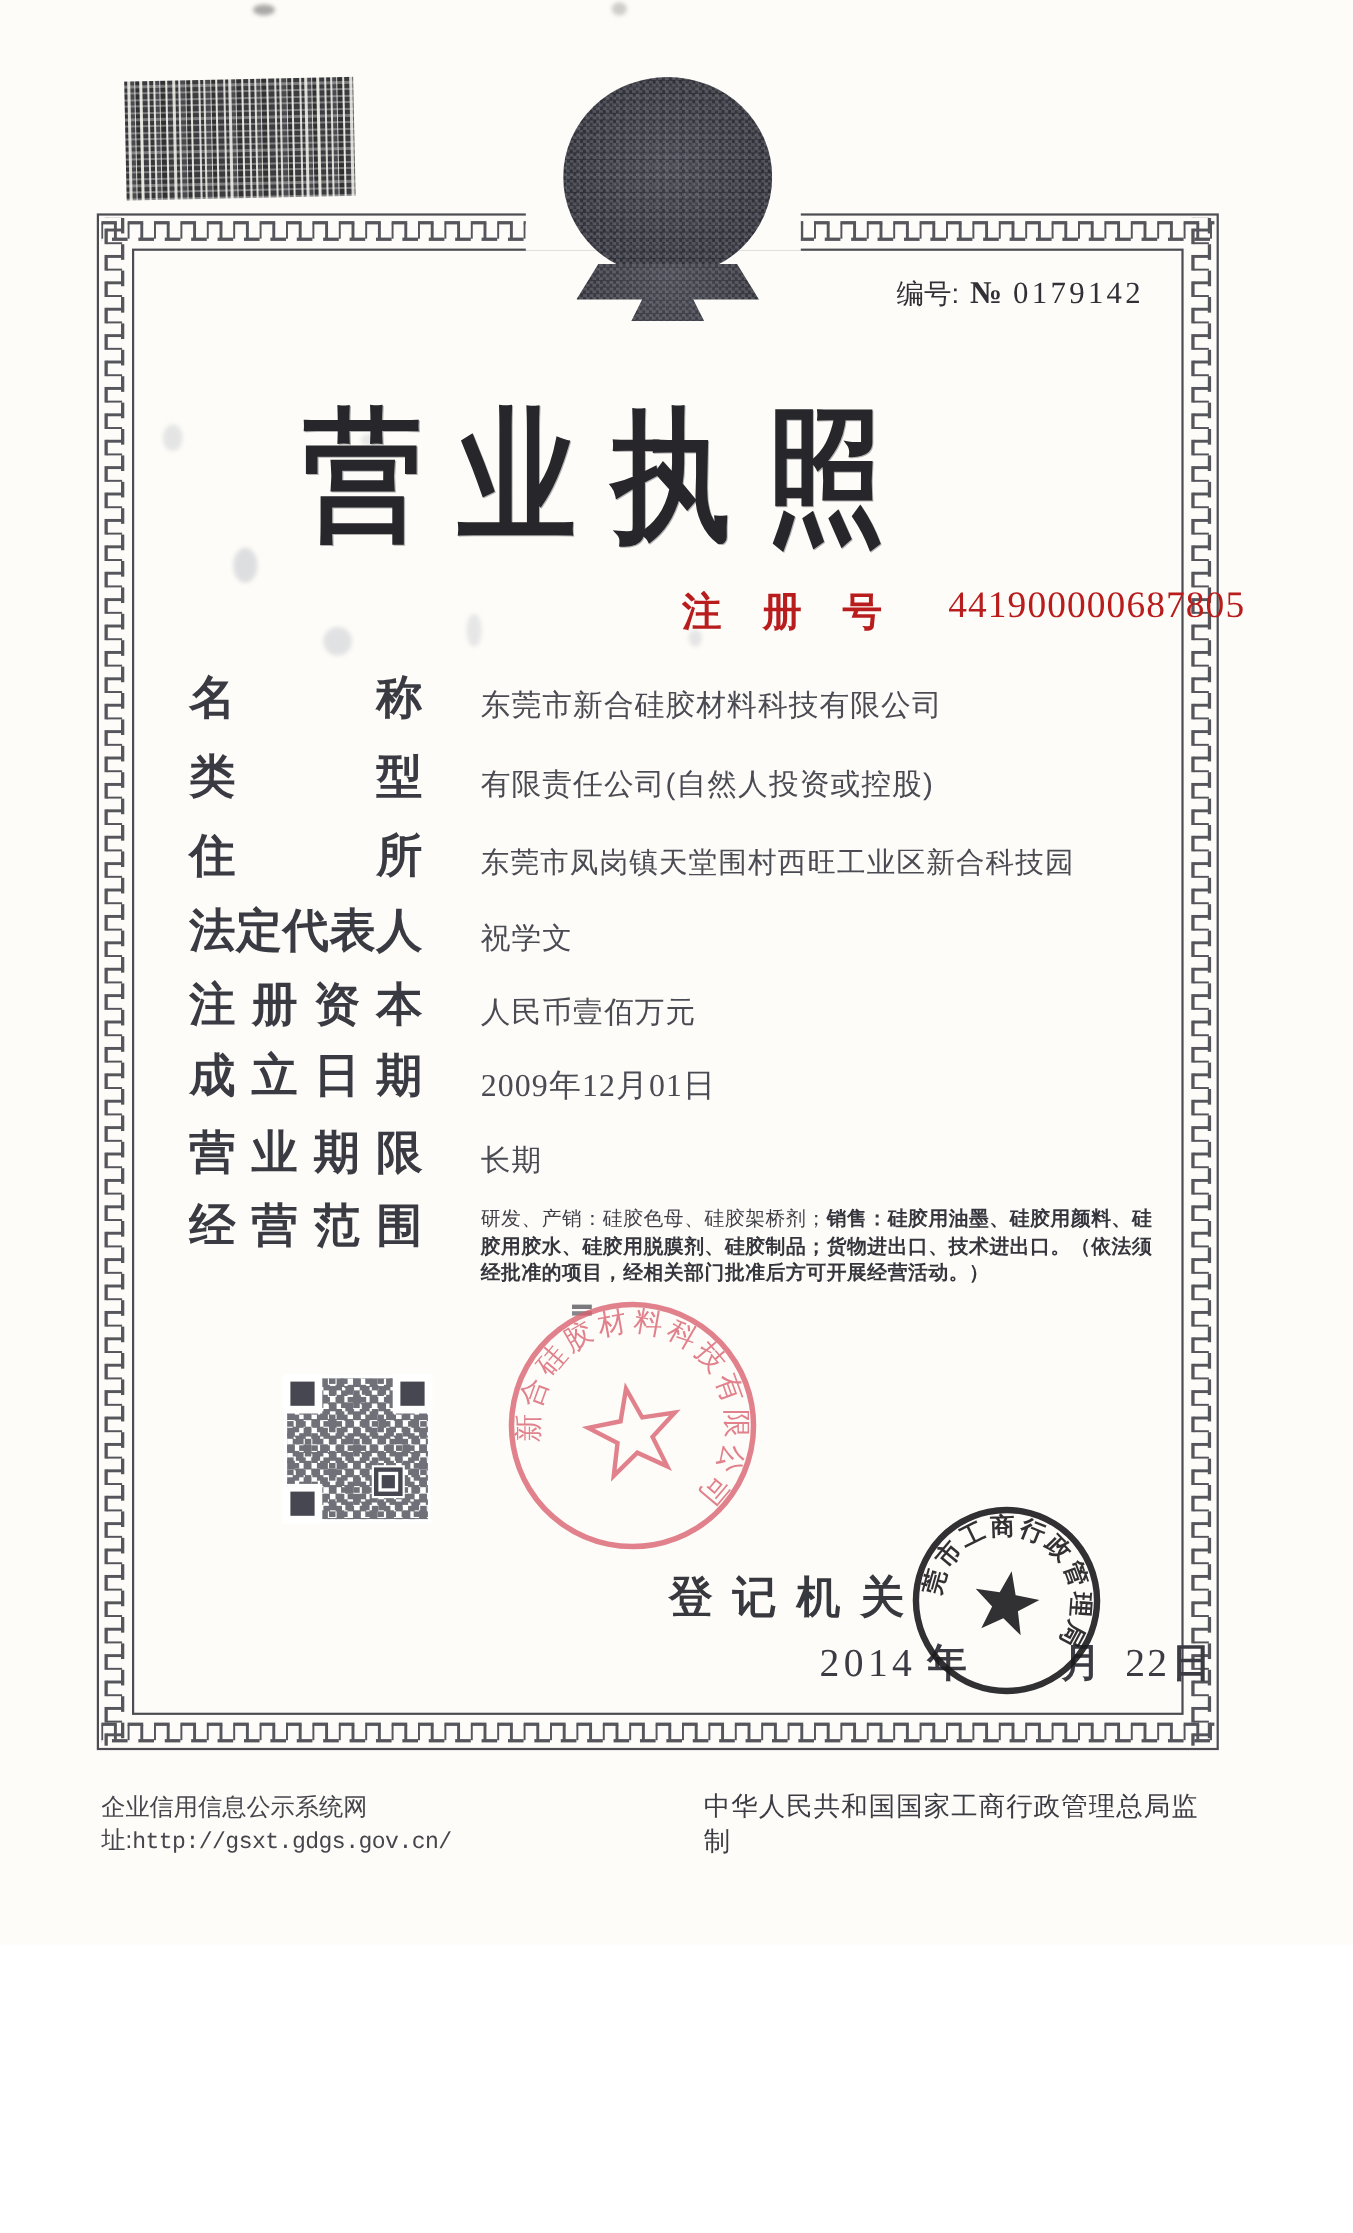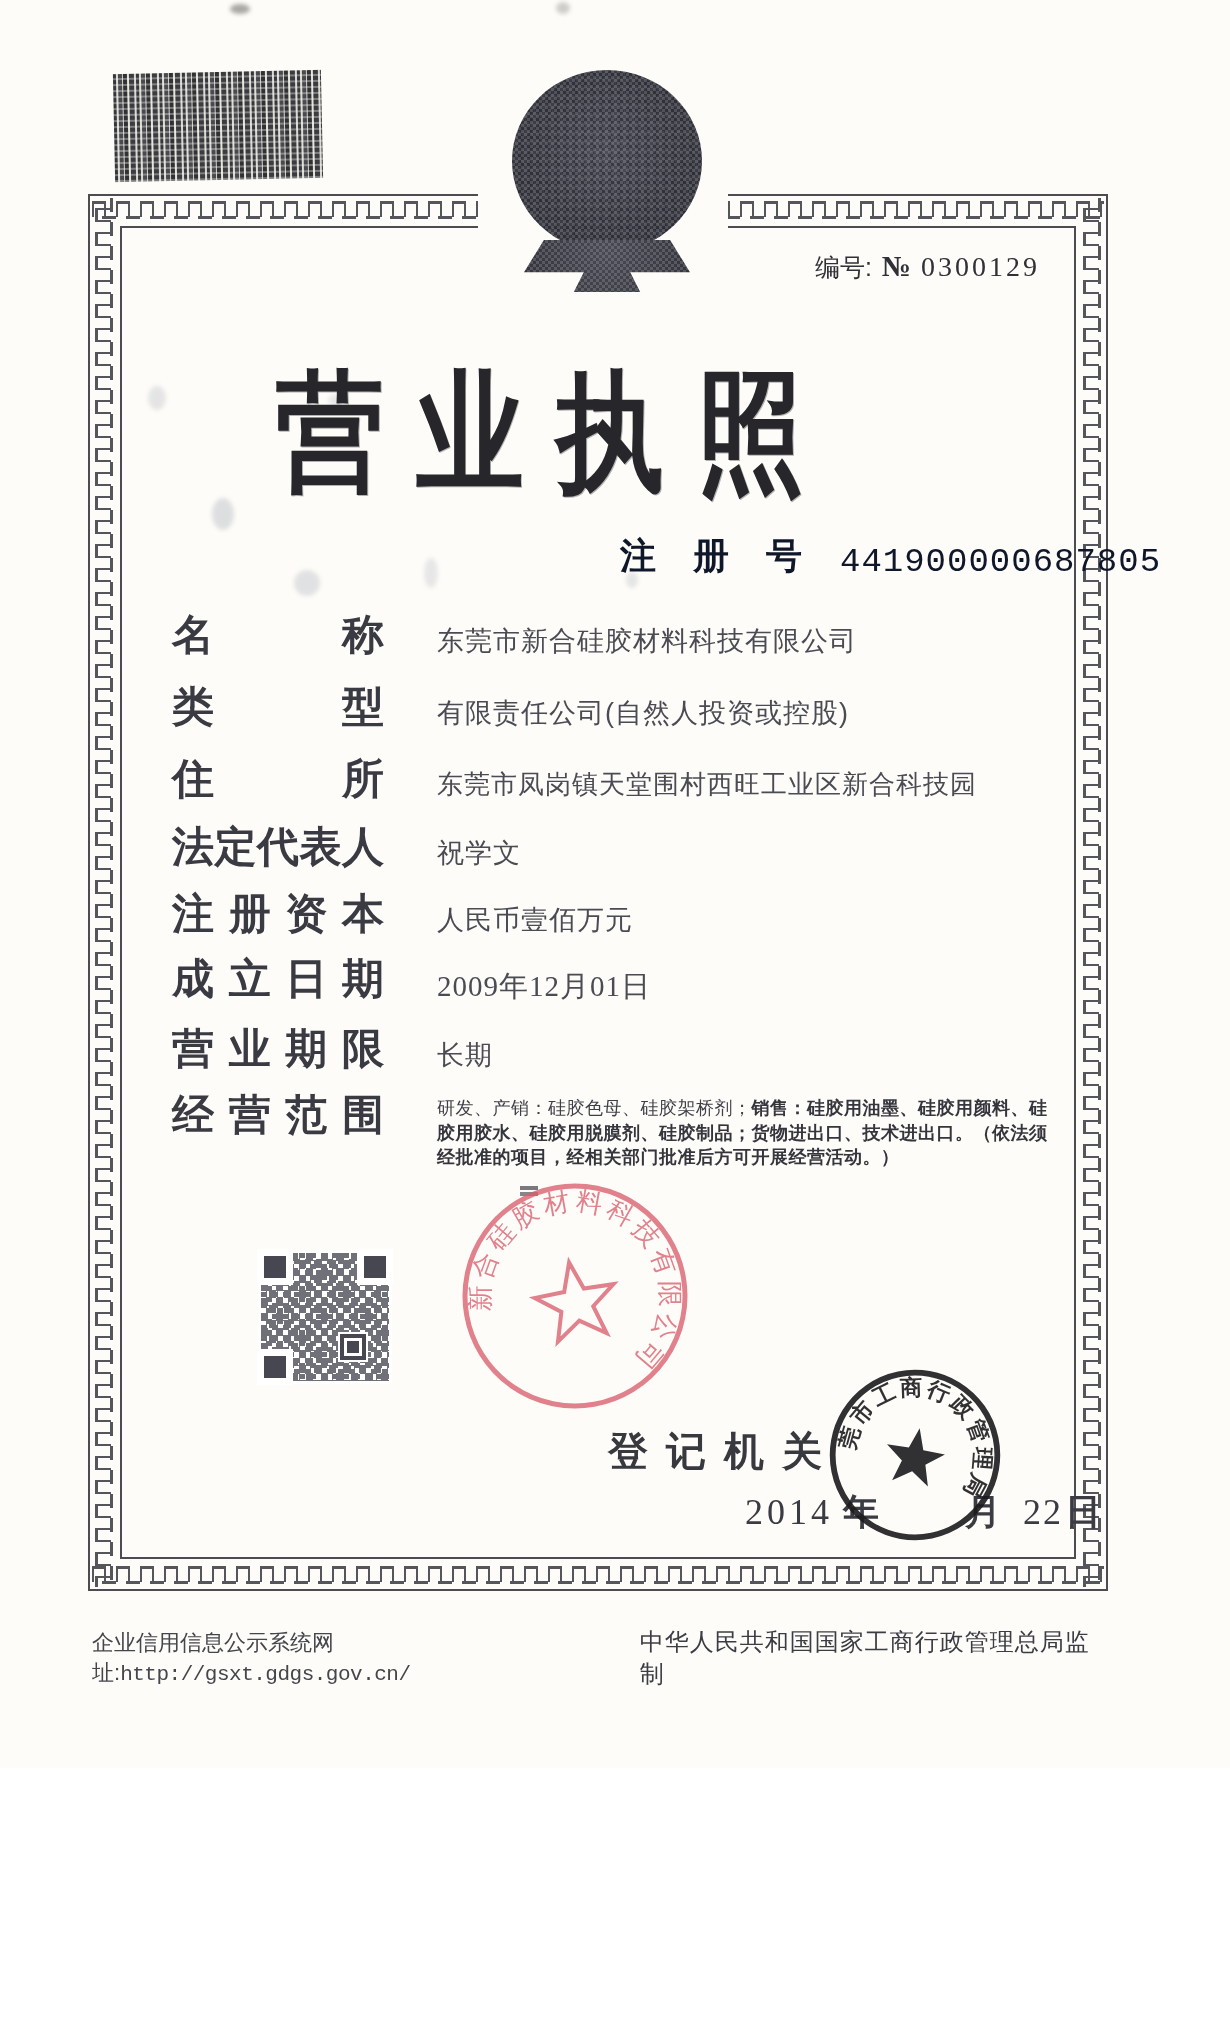--- a/index.html
+++ b/index.html
@@ -58,23 +58,23 @@
           align-items:baseline;gap:10px;z-index:4;color:#303036;}
   .serial-label{font-family:"Liberation Sans",sans-serif;font-size:25px;}
   .serial-no-mark{font-weight:700;font-size:29px;}
   .serial-number{font-size:28px;letter-spacing:3px;}
 
   .title{left:276px;top:346px;z-index:4;color:#26262b;white-space:nowrap;
     font-family:"Liberation Sans",sans-serif;font-weight:700;font-size:112px;
     letter-spacing:34px;transform:scale(.96,1.16);transform-origin:left top;
     text-shadow:1px 1px 0 rgba(40,40,45,.35);}
 
-  .regline{left:620px;top:532px;display:flex;align-items:flex-end;z-index:4;color:#0f172a;}
+  .regline{left:620px;top:532px;display:flex;align-items:flex-start;z-index:4;color:#b91c1c;gap:46px;}
   .regline-label{font-weight:700;font-size:36px;letter-spacing:14px;white-space:pre;}
-  .regline-number{margin-left:24px;font-size:34px;letter-spacing:1px;font-family:Liberation Mono, monospace;}
+  .regline-number{font-size:34px;letter-spacing:1px;}
 
   
   .row{position:absolute;left:172px;display:flex;align-items:flex-start;z-index:4;}
   .flabel{width:212px;font-weight:700;font-size:42px;color:#3a3a42;
     text-align:justify;text-align-last:justify;text-justify:inter-character;line-height:1;}
   .fvalue{margin-left:53px;padding-top:9px;font-size:27px;color:#4b4b54;
     font-family:"Liberation Sans",sans-serif;letter-spacing:1px;white-space:nowrap;}
   .fvalue-num{font-family:"Liberation Serif",serif;font-size:29px;}
   .scope-text{margin-left:53px;padding-top:2px;width:620px;font-size:18px;line-height:24.5px;
     color:#3f3f48;font-family:"Liberation Sans",sans-serif;white-space:normal;letter-spacing:.5px;}
@@ -134,21 +134,21 @@
   </div>
   <div class="abs emblem-backing"></div>
 
   <div class="abs barcode"></div>
   <div class="abs emblem-circle"></div>
   <div class="abs emblem-base"></div>
 
   <div class="abs serial">
     <span class="serial-label">编号:</span>
     <span class="serial-no-mark">№</span>
-    <span class="serial-number">0300129</span>
+    <span class="serial-number">0179142</span>
   </div>
 
   <div class="abs title">营业执照</div>
 
   <div class="abs regline">
     <span class="regline-label">注 册 号</span>
     <span class="regline-number">441900000687805</span>
   </div>
 
   <div class="row" style="top:614px">

